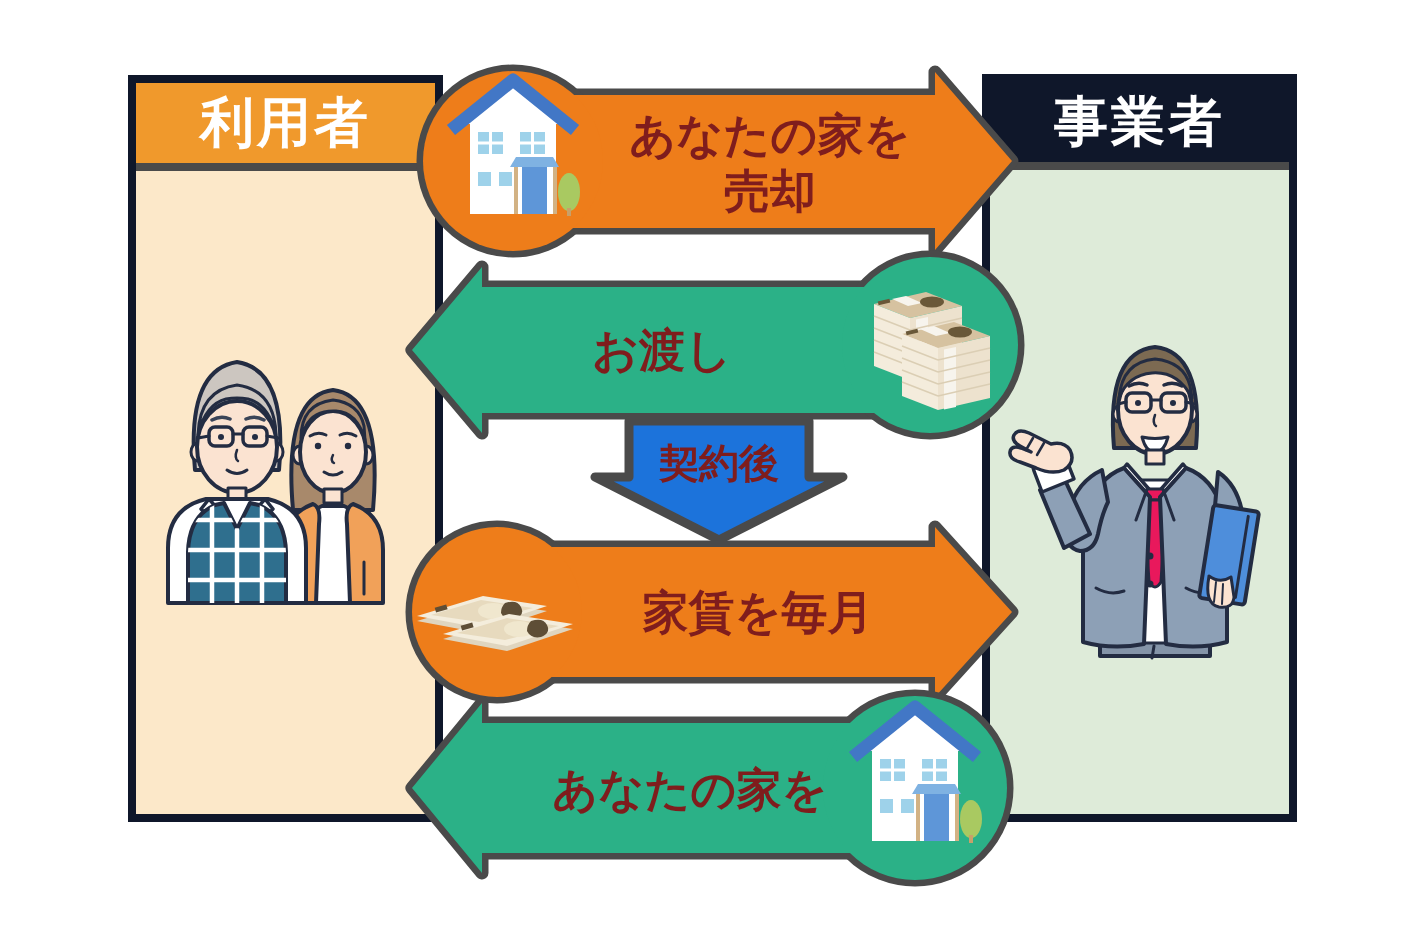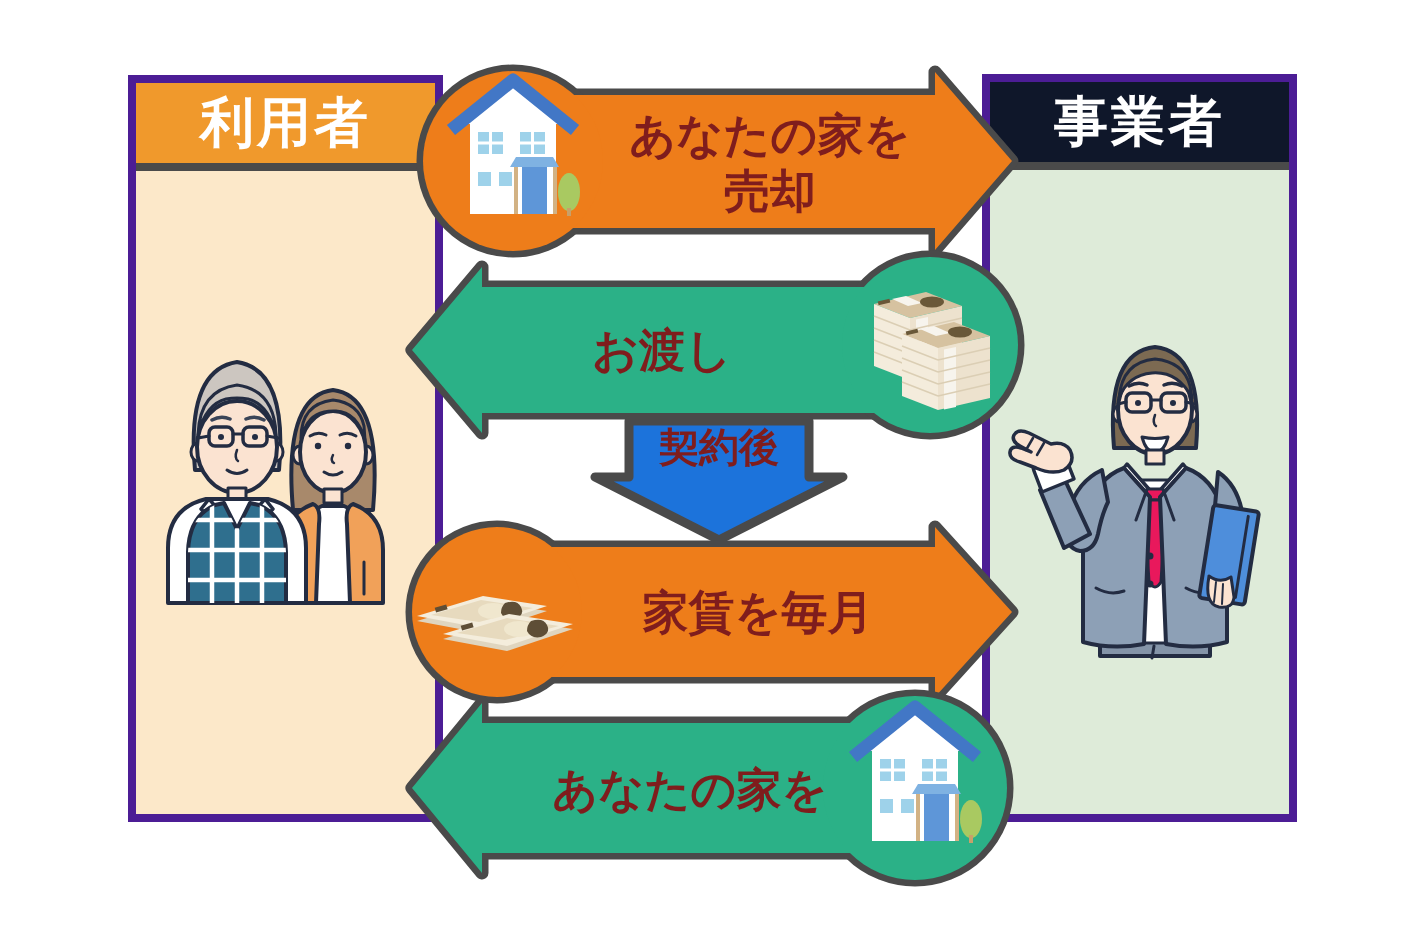--- a/index.html
+++ b/index.html
@@ -1,21 +1,21 @@
 <!DOCTYPE html>
 <html><head>
 <meta charset="utf-8">
 <style>
   html,body { margin:0; padding:0; background:#ffffff; }
   .canvas {
     position:relative; width:1428px; height:950px; background:#ffffff;
     border-radius:30px; overflow:hidden;
     font-family:"Liberation Sans","DejaVu Sans",sans-serif;
   }
-  .panel { position:absolute; border:8px solid #4c1d95; box-sizing:border-box; z-index:1; }
+  .panel { position:absolute; border:8px solid #0f172a; box-sizing:border-box; z-index:1; }
   .panel-header {
     height:88px; border-bottom:8px solid #4A4A4A; box-sizing:border-box;
     display:flex; align-items:center; justify-content:center;
   }
   .panel-title { color:#ffffff; font-size:54px; font-weight:bold; letter-spacing:3px; }
   .flows-svg { position:absolute; left:0; top:0; z-index:2; pointer-events:none; }
   .flow-label {
     position:absolute; z-index:3; display:flex; flex-direction:column;
     align-items:center; justify-content:center; text-align:center;
     color:#7f1d1d; font-weight:bold; line-height:1.22; pointer-events:none;
@@ -210,21 +210,21 @@
 
   <div class="flow-label" style="left:585px; top:96px; width:370px; height:134px; font-size:46px;">
     <div>あなたの家を</div>
     <div>売却</div>
   </div>
 
   <div class="flow-label" style="left:477px; top:286px; width:370px; height:128px; font-size:46px;">
     <div>お渡し</div>
   </div>
 
-  <div class="flow-label" style="left:619px; top:419px; width:200px; height:56px; font-size:40px;">
+  <div class="flow-label" style="left:619px; top:435px; width:200px; height:56px; font-size:40px;">
     <div>契約後</div>
   </div>
 
   <div class="flow-label" style="left:573px; top:548px; width:370px; height:129px; font-size:46px;">
     <div>家賃を毎月</div>
   </div>
 
   <div class="flow-label" style="left:490px; top:726px; width:400px; height:128px; font-size:45px;">
     <div>あなたの家を</div>
   </div>

